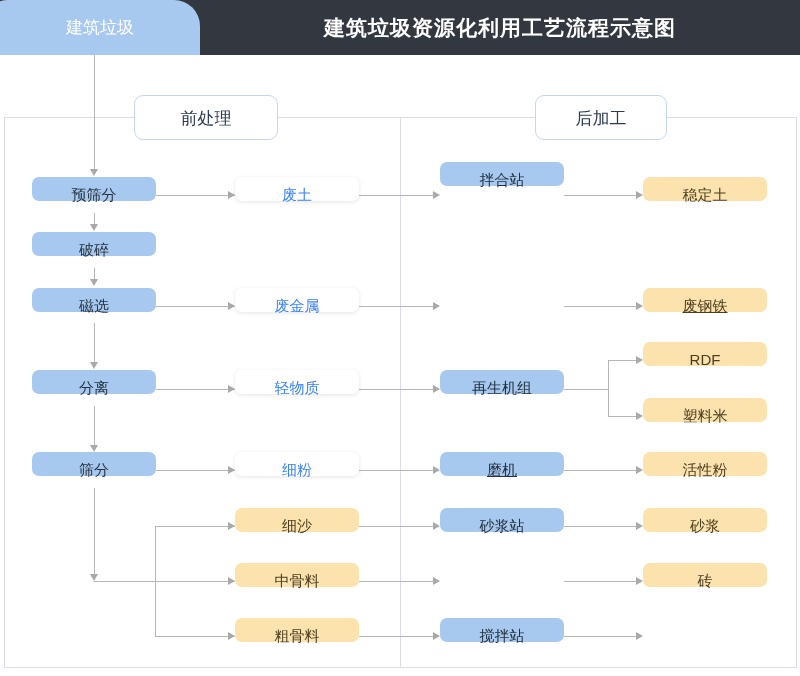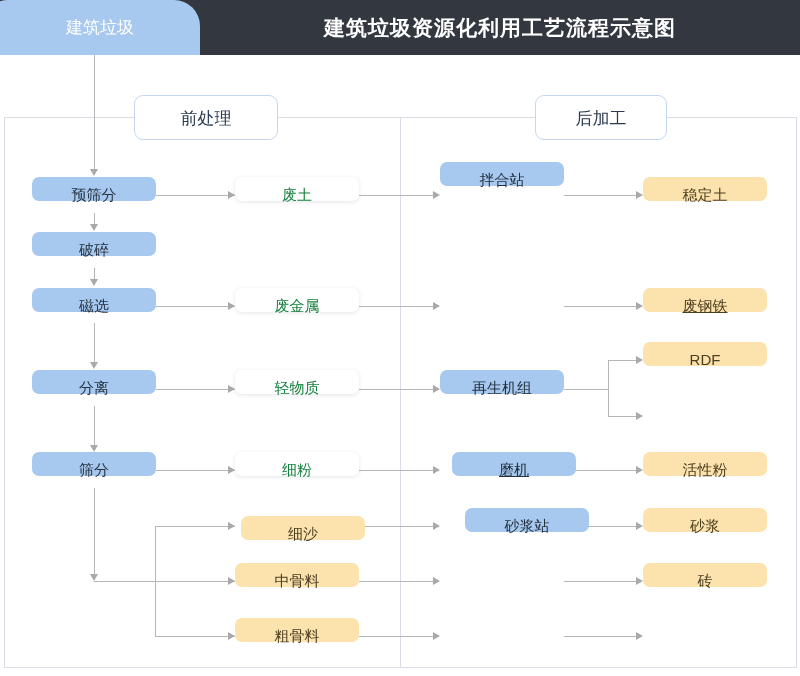--- a/index.html
+++ b/index.html
@@ -99,21 +99,21 @@
     width: 124px;
     height: 24px;
     line-height: 36px;
     border-radius: 7px;
     text-align: center;
     font-size: 15px;
     white-space: nowrap;
     box-sizing: border-box;
   }
   .node.blue   { background: #a7c8ef; color: #263240; }
-  .node.white  { background: #ffffff; color: #15803d;
+  .node.white  { background: #ffffff; color: #3b82f6;
                  box-shadow: 0 1px 4px rgba(60,70,90,0.14); }
   .node.yellow { background: #fce3ad; color: #4a3d20; }
 
   
   .ln {
     position: absolute;
     background: #b6b6b6;
   }
   .ln.h { height: 1px; }
   .ln.v { width: 1px; }
@@ -242,29 +242,31 @@
   <div class="node blue" style="left:32px; top:177px;">预筛分</div>
   <div class="node blue" style="left:32px; top:232px;">破碎</div>
   <div class="node blue" style="left:32px; top:288px;">磁选</div>
   <div class="node blue" style="left:32px; top:370px;">分离</div>
   <div class="node blue" style="left:32px; top:452px;">筛分</div>
 
   <div class="node white" style="left:235px; top:177px;">废土</div>
   <div class="node white" style="left:235px; top:288px;">废金属</div>
   <div class="node white" style="left:235px; top:370px;text-align:center;">轻物质</div>
   <div class="node white" style="left:235px; top:452px;text-align:center;">细粉</div>
-  <div class="node yellow" style="left:241px; top:508px;margin-top:8px;">细沙</div>
+  <div class="node yellow" style="left:235px; top:508px;">细沙</div>
   <div class="node yellow" style="left:235px; top:563px;">中骨料</div>
   <div class="node yellow" style="left:235px; top:618px;">粗骨料</div>
 
   <div class="node blue" style="left:440px; top:162px;">拌合站</div>
   <div class="node blue" style="left:440px; top:370px;">再生机组</div>
-  <div class="node blue" style="left:452px; top:452px;text-decoration:underline;">磨机</div>
-  <div class="node blue" style="left:465px; top:508px;">砂浆站</div>
+  <div class="node blue" style="left:440px; top:452px;text-decoration:underline;">磨机</div>
+  <div class="node blue" style="left:440px; top:508px;">砂浆站</div>
+  <div class="node blue" style="left:440px; top:618px;">搅拌站</div>
 
   <div class="node yellow" style="left:643px; top:177px;">稳定土</div>
   <div class="node yellow" style="left:643px; top:288px;text-decoration:underline;">废钢铁</div>
   <div class="node yellow" style="left:643px; top:342px;">RDF</div>
+  <div class="node yellow" style="left:643px; top:398px;">塑料米</div>
   <div class="node yellow" style="left:643px; top:452px;">活性粉</div>
   <div class="node yellow" style="left:643px; top:508px;">砂浆</div>
   <div class="node yellow" style="left:643px; top:563px;">砖</div>
 
 </div>
 
 </body></html>

